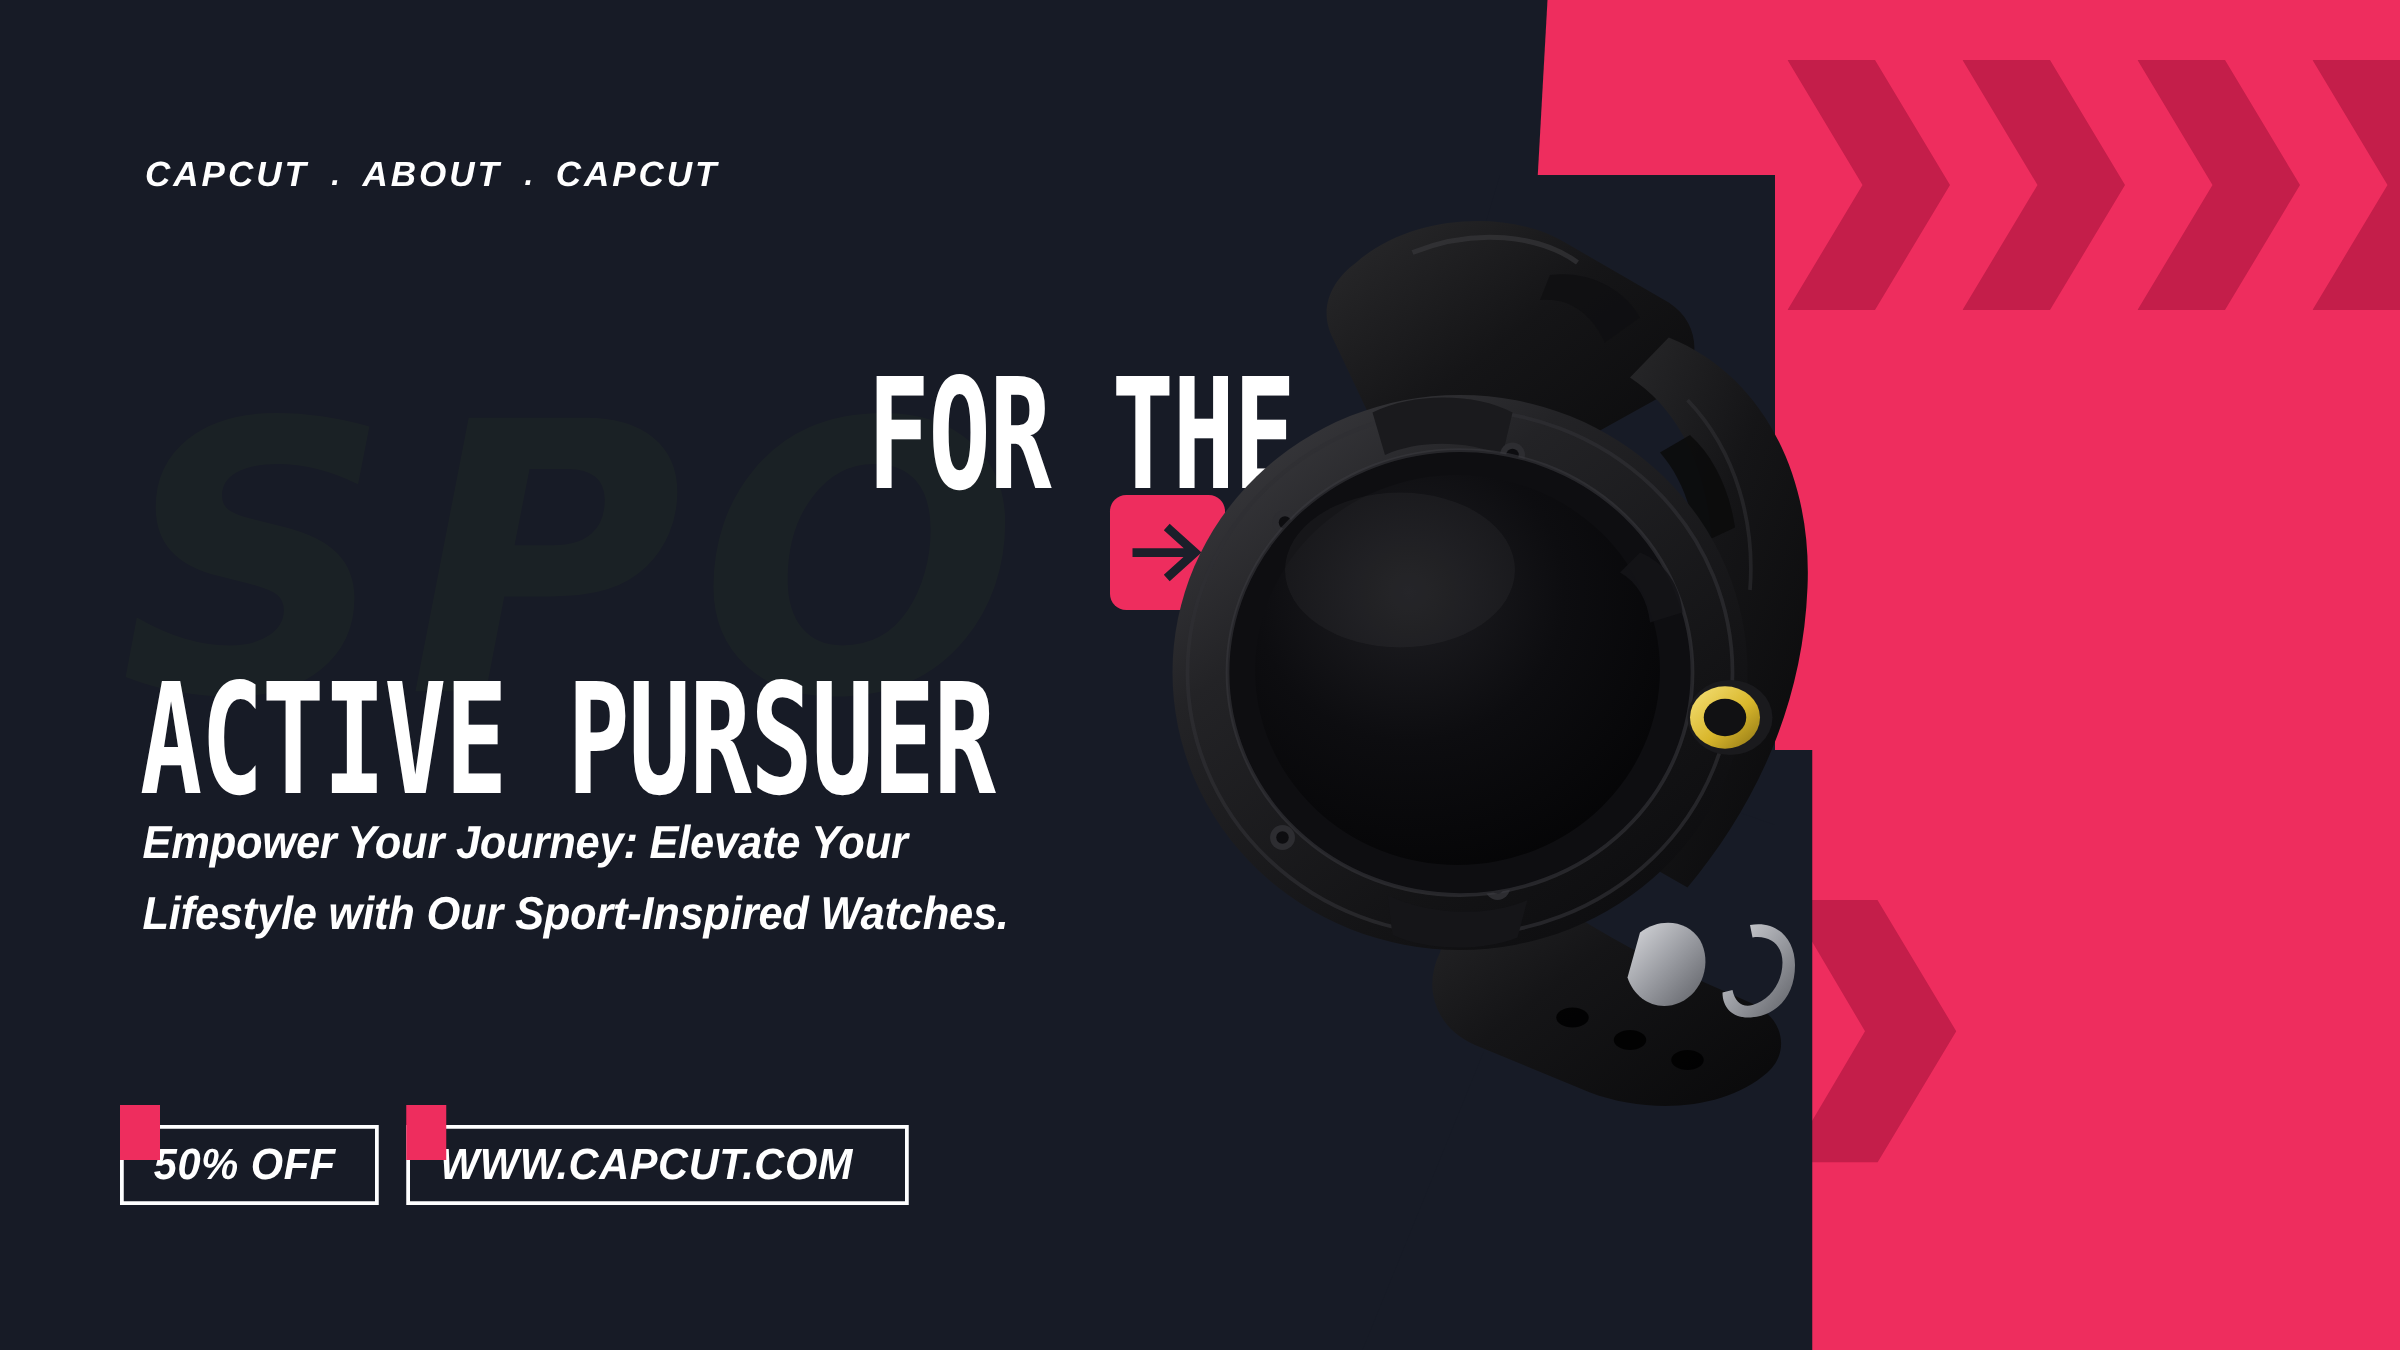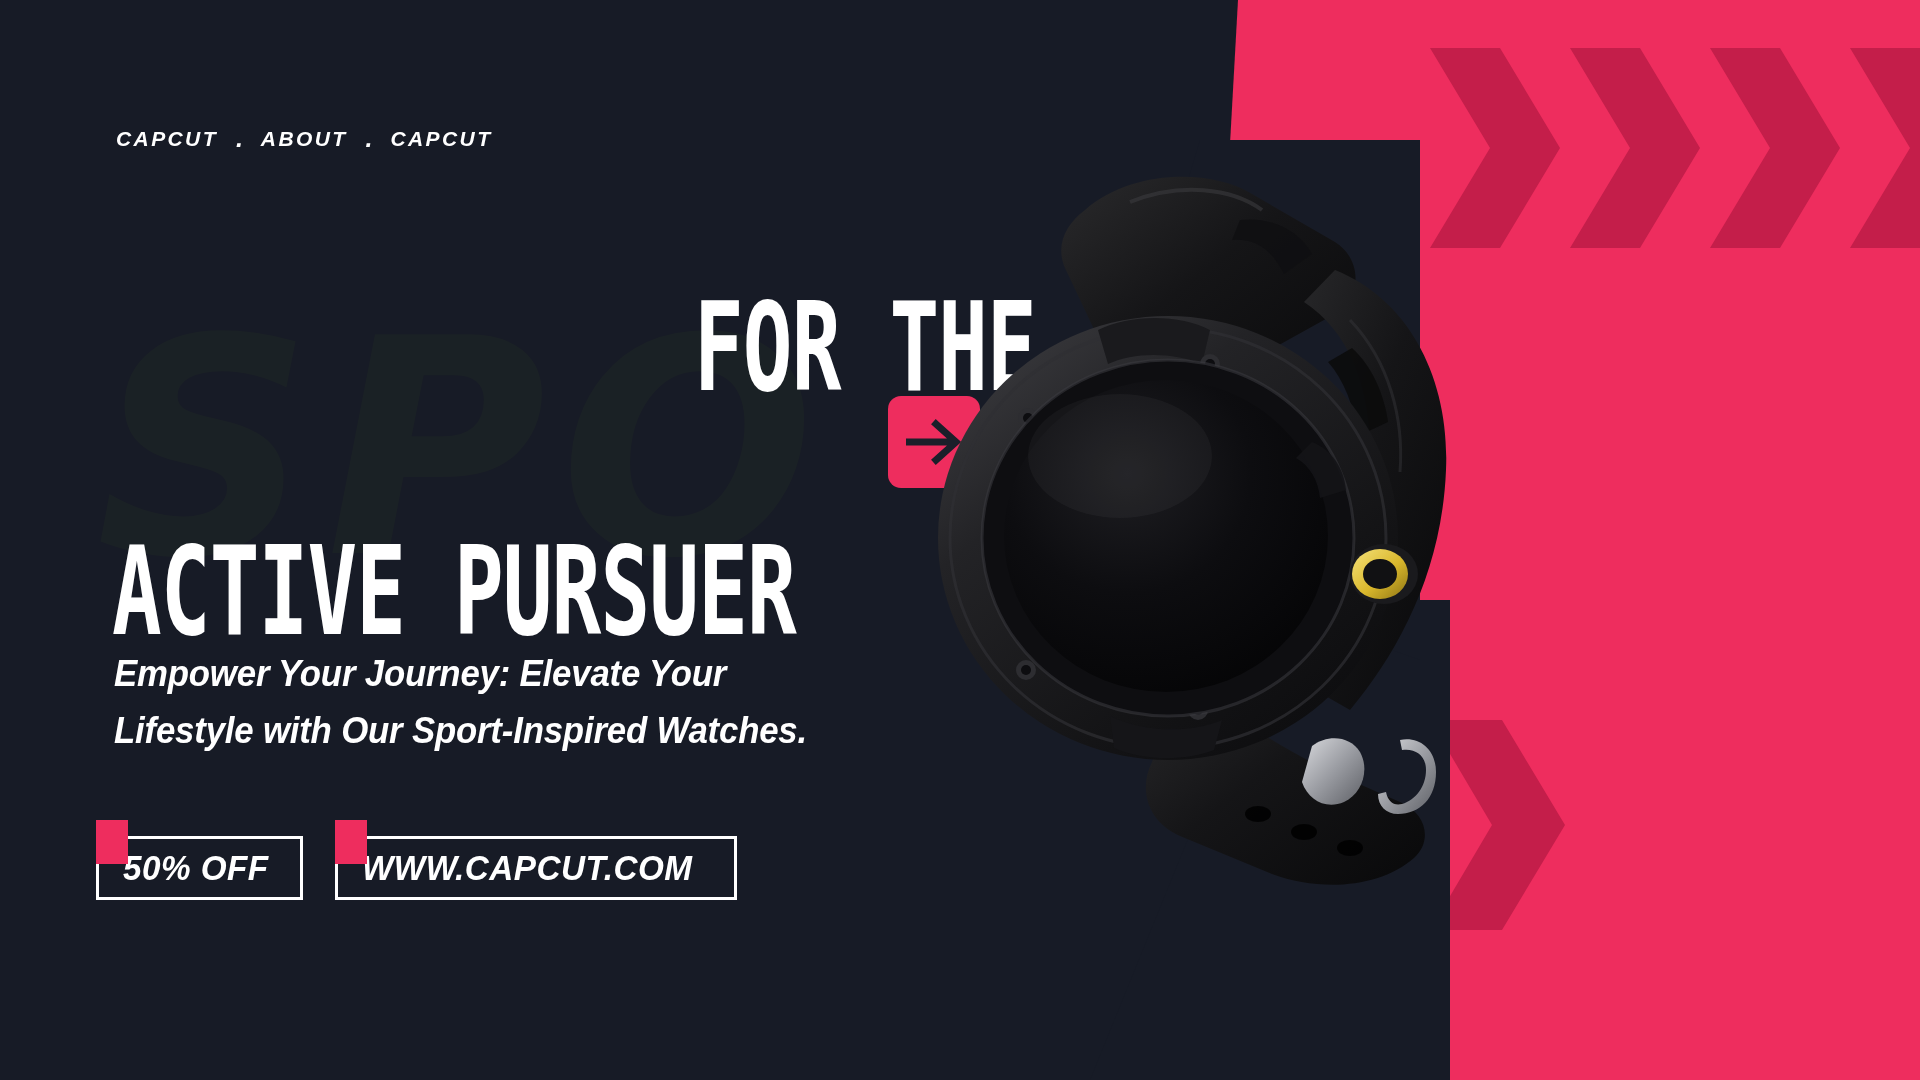--- a/index.html
+++ b/index.html
@@ -36,21 +36,21 @@
   }
 
   
   .nav{
     position:absolute;left:116px;top:124px;
     display:flex;align-items:center;gap:0px;
   }
   .nav-item{
     font-family:"Liberation Sans",sans-serif;
     font-weight:700;font-style:italic;
-    font-size:21px;letter-spacing:2.4px;
+    font-size:28px;letter-spacing:2.4px;
     color:#ffffff;white-space:nowrap;
   }
   .nav-dot{
     font-family:"Liberation Sans",sans-serif;
     font-weight:700;font-style:italic;font-size:25px;
     color:#ffffff;padding:0 18px;
   }
 
   
   .headline{position:absolute;left:112px;top:300px;width:980px;}
@@ -96,22 +96,22 @@
     font-size:37px;line-height:57px;
     letter-spacing:-0.2px;
     color:#ffffff;
     transform:scaleX(0.94);
     transform-origin:left top;
   }
   .sub div{white-space:nowrap;}
 
   
   .badges{
-    position:absolute;left:96px;top:820px;
-    display:flex;align-items:center;gap:32px;
+    position:absolute;left:96px;top:884px;
+    display:flex;align-items:center;gap:22px;
   }
   .badge{position:relative;}
   .badge-box{
     border:3px solid #ffffff;
     height:64px;
     display:flex;align-items:center;
     padding:0 24px;
     margin-top:16px;
   }
   .badge-sq{

